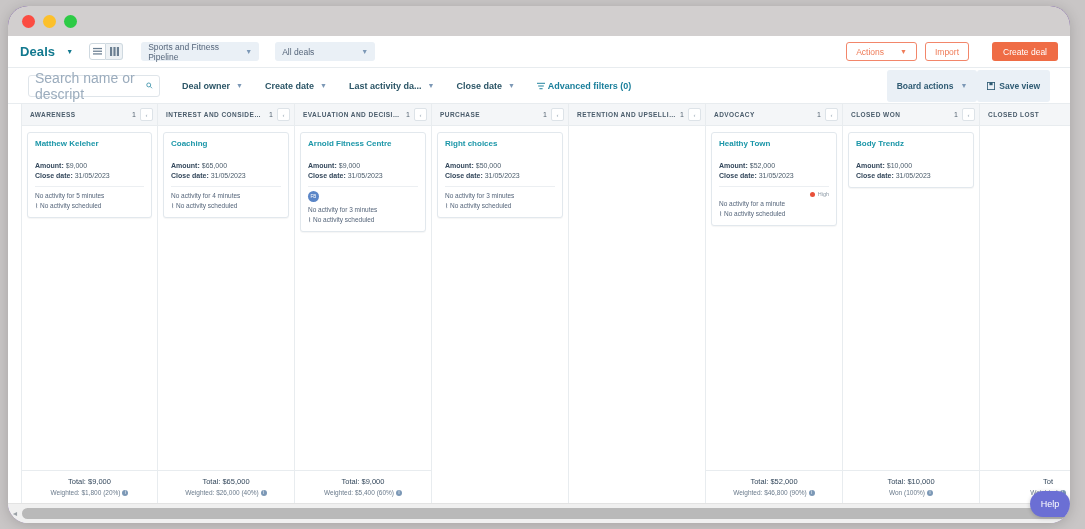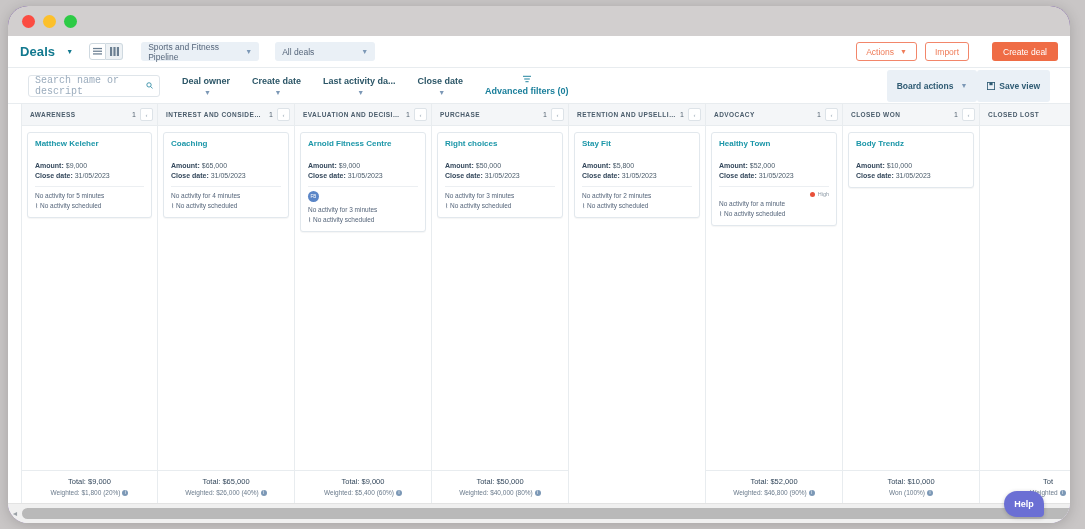--- a/index.html
+++ b/index.html
@@ -74,21 +74,21 @@
     justify-content: space-between;
   }
   .pill.p1 { width: 118px; margin-left: 10px; }
   .pill.p2 { width: 100px; margin-left: 8px; }
 
   .spacer { flex: 1; }
 
   .btn-o {
     height: 19px; border:1px solid #f2866a; color:#ef7c58;
     background:#fff; border-radius:3px; font-size:8.5px;
-    padding: 0 9px; display:flex; align-items:center; gap:3px;
+    padding: 0 9px; display:flex; align-items:center; gap:13px;
     cursor:pointer;
   }
   .btn-solid {
     height: 19px; background:#ef6c45; color:#fff; border:none;
     border-radius:3px; font-size:8.5px; padding:0 11px;
     display:flex; align-items:center; cursor:pointer;margin-left:15px;
   }
 
   
   .filterbar {
@@ -98,25 +98,25 @@
     border-bottom:1px solid #e8ecef;
     gap: 0;
   }
   .search {
     width: 132px; height: 22px;
     border: 1px solid #dfe5ea; border-radius: 3px;
     display:flex; align-items:center;
     padding: 0 6px;
     justify-content: space-between;
   }
-  .search span { font-size: 10px; color:#9bacbd;font-family:Liberation Mono, monospace; }
+  .search span { font-size: 14px; color:#9bacbd; }
   .fbtn {
     font-size: 9px; color:#2c5667; font-weight:bold;
     margin-left: 22px; display:flex; align-items:center; gap:3px;
-    cursor:pointer; white-space:nowrap;flex-direction:column;
+    cursor:pointer; white-space:nowrap;
   }
   .fbtn.link { color:#1a7f9b; }
   .board-actions {
     height: 21px; background:#eaf0f6; color:#2f5b73;
     border-radius:3px; font-size:8.5px; font-weight:bold;
     padding: 16px 10px; display:flex; align-items:center; gap:4px;
     cursor:pointer;
   }
 
   
@@ -209,25 +209,25 @@
     display:flex; align-items:center;
   }
   .hs-arrow { width:14px; text-align:center; font-size:7px; color:#9aa0a6; }
   .hs-thumb {
     height:11px; background:#b9b9b9; border-radius:6px;
     width: 1375px; max-width: 1375px;
   }
   .hs-track { flex:1; overflow:hidden; }
 
   .help {
-    position:absolute; right: 26px; bottom: 6px;
+    position:absolute; right: 0; bottom: 6px;
     background:#6b6fd4; color:#fff;
     width: 40px; height: 26px;
     border-radius: 13px 13px 4px 13px;
-    font-size: 9px; font-weight:bold;
+    font-size: 9px; font-weight:normal;
     display:flex; align-items:center; justify-content:center;
     cursor:pointer; z-index: 20;
     box-shadow: 0 1px 4px rgba(0,0,0,.2);
   }
 </style>
 </head>
 <body>
 
 <div class="window">
 
@@ -406,40 +406,26 @@
           <div class="col-body">
             <div class="card">
               <div class="card-title">Right choices</div>
               <div class="card-row"><b>Amount:</b> <span>$50,000</span></div>
               <div class="card-row"><b>Close date:</b> <span>31/05/2023</span></div>
               <div class="card-sep"></div>
               <div class="act">No activity for 3 minutes</div>
               <div class="act sched"><span>⌇</span> <span>No activity scheduled</span></div>
             </div>
           </div>
-          <div class="col-foot">
-            <div class="tot">Total: $50,000</div>
-            <div class="wtd"><span>Weighted: $40,000 (80%)</span><span class="info">i</span></div>
-          </div>
         </div>
         <div class="col">
           <div class="col-head">
             <span class="col-name">RETENTION AND UPSELLING</span>
             <span class="col-count">1</span>
             <span class="col-collapse">‹</span>
-          </div>
-          <div class="col-body">
-            <div class="card">
-              <div class="card-title">Stay Fit</div>
-              <div class="card-row"><b>Amount:</b> <span>$5,800</span></div>
-              <div class="card-row"><b>Close date:</b> <span>31/05/2023</span></div>
-              <div class="card-sep"></div>
-              <div class="act">No activity for 2 minutes</div>
-              <div class="act sched"><span>⌇</span> <span>No activity scheduled</span></div>
-            </div>
           </div>
         </div>
         <div class="col">
           <div class="col-head">
             <span class="col-name">ADVOCACY</span>
             <span class="col-count">1</span>
             <span class="col-collapse">‹</span>
           </div>
           <div class="col-body">
             <div class="card">

